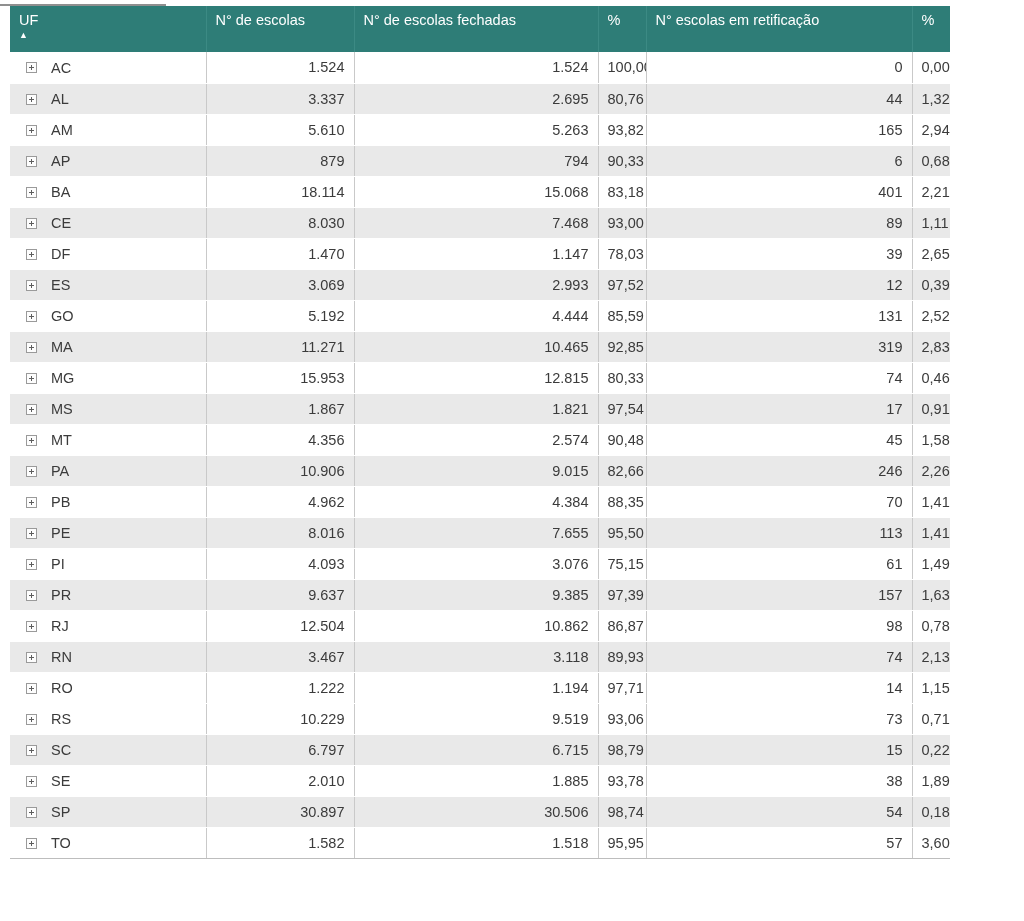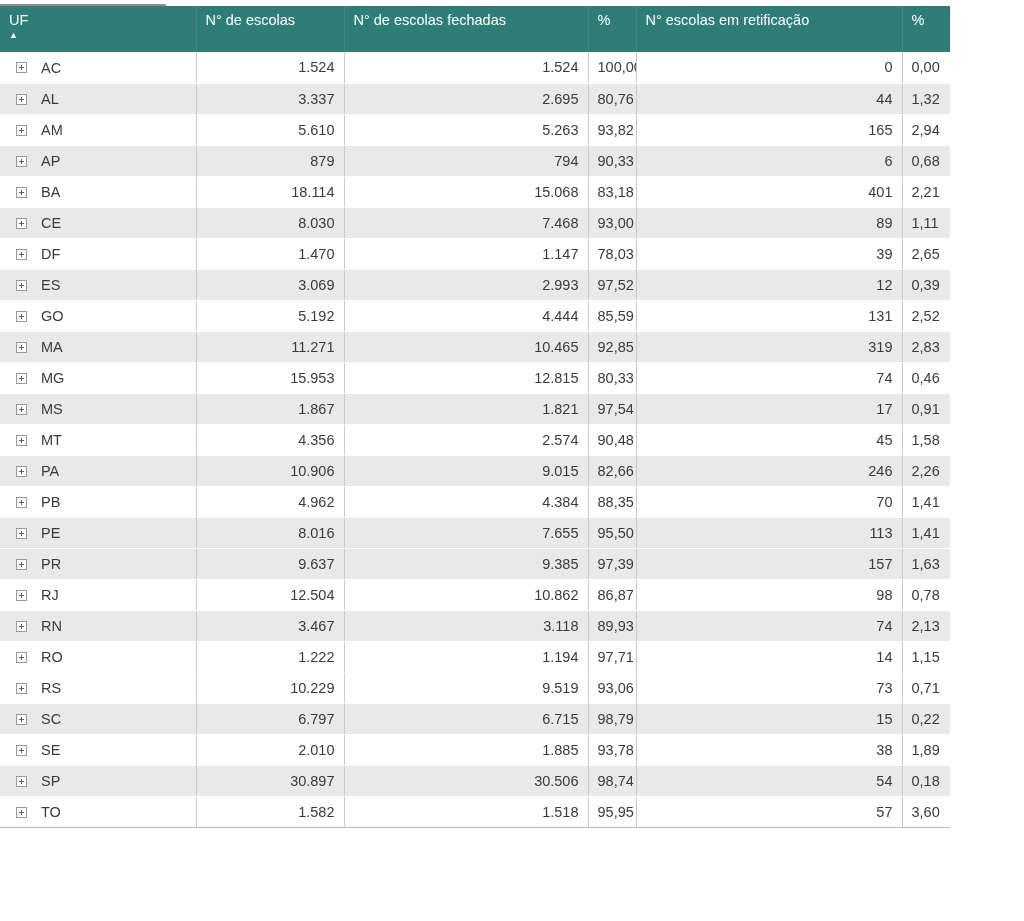--- a/index.html
+++ b/index.html
@@ -21,21 +21,21 @@
     position: absolute;
     left: 0;
     top: 0;
     width: 166px;
     height: 6px;
     background: #ffffff;
     border-bottom: 2px solid #8f8f8f;
   }
   table.grid {
     position: absolute;
-    left: 0;
+    left: 10px;
     top: 6px;
     border-collapse: collapse;
     width: 950px;
     table-layout: fixed;
   }
   table.grid col.c-uf   { width: 196px; }
   table.grid col.c-esc  { width: 148px; }
   table.grid col.c-fech { width: 244px; }
   table.grid col.c-pct1 { width: 48px; }
   table.grid col.c-ret  { width: 266px; }
@@ -289,20 +289,28 @@
           <td class="pct last">1,41</td>
         </tr>
         <tr class="even">
           <td class="uf"><span class="expander"></span><span class="uf-label">PE</span></td>
           <td class="num">8.016</td>
           <td class="num">7.655</td>
           <td class="pct">95,50</td>
           <td class="num">113</td>
           <td class="pct last">1,41</td>
         </tr>
+        <tr class="odd">
+          <td class="uf"><span class="expander"></span><span class="uf-label">PI</span></td>
+          <td class="num">4.093</td>
+          <td class="num">3.076</td>
+          <td class="pct">75,15</td>
+          <td class="num">61</td>
+          <td class="pct last">1,49</td>
+        </tr>
         <tr class="even">
           <td class="uf"><span class="expander"></span><span class="uf-label">PR</span></td>
           <td class="num">9.637</td>
           <td class="num">9.385</td>
           <td class="pct">97,39</td>
           <td class="num">157</td>
           <td class="pct last">1,63</td>
         </tr>
         <tr class="odd">
           <td class="uf"><span class="expander"></span><span class="uf-label">RJ</span></td>

